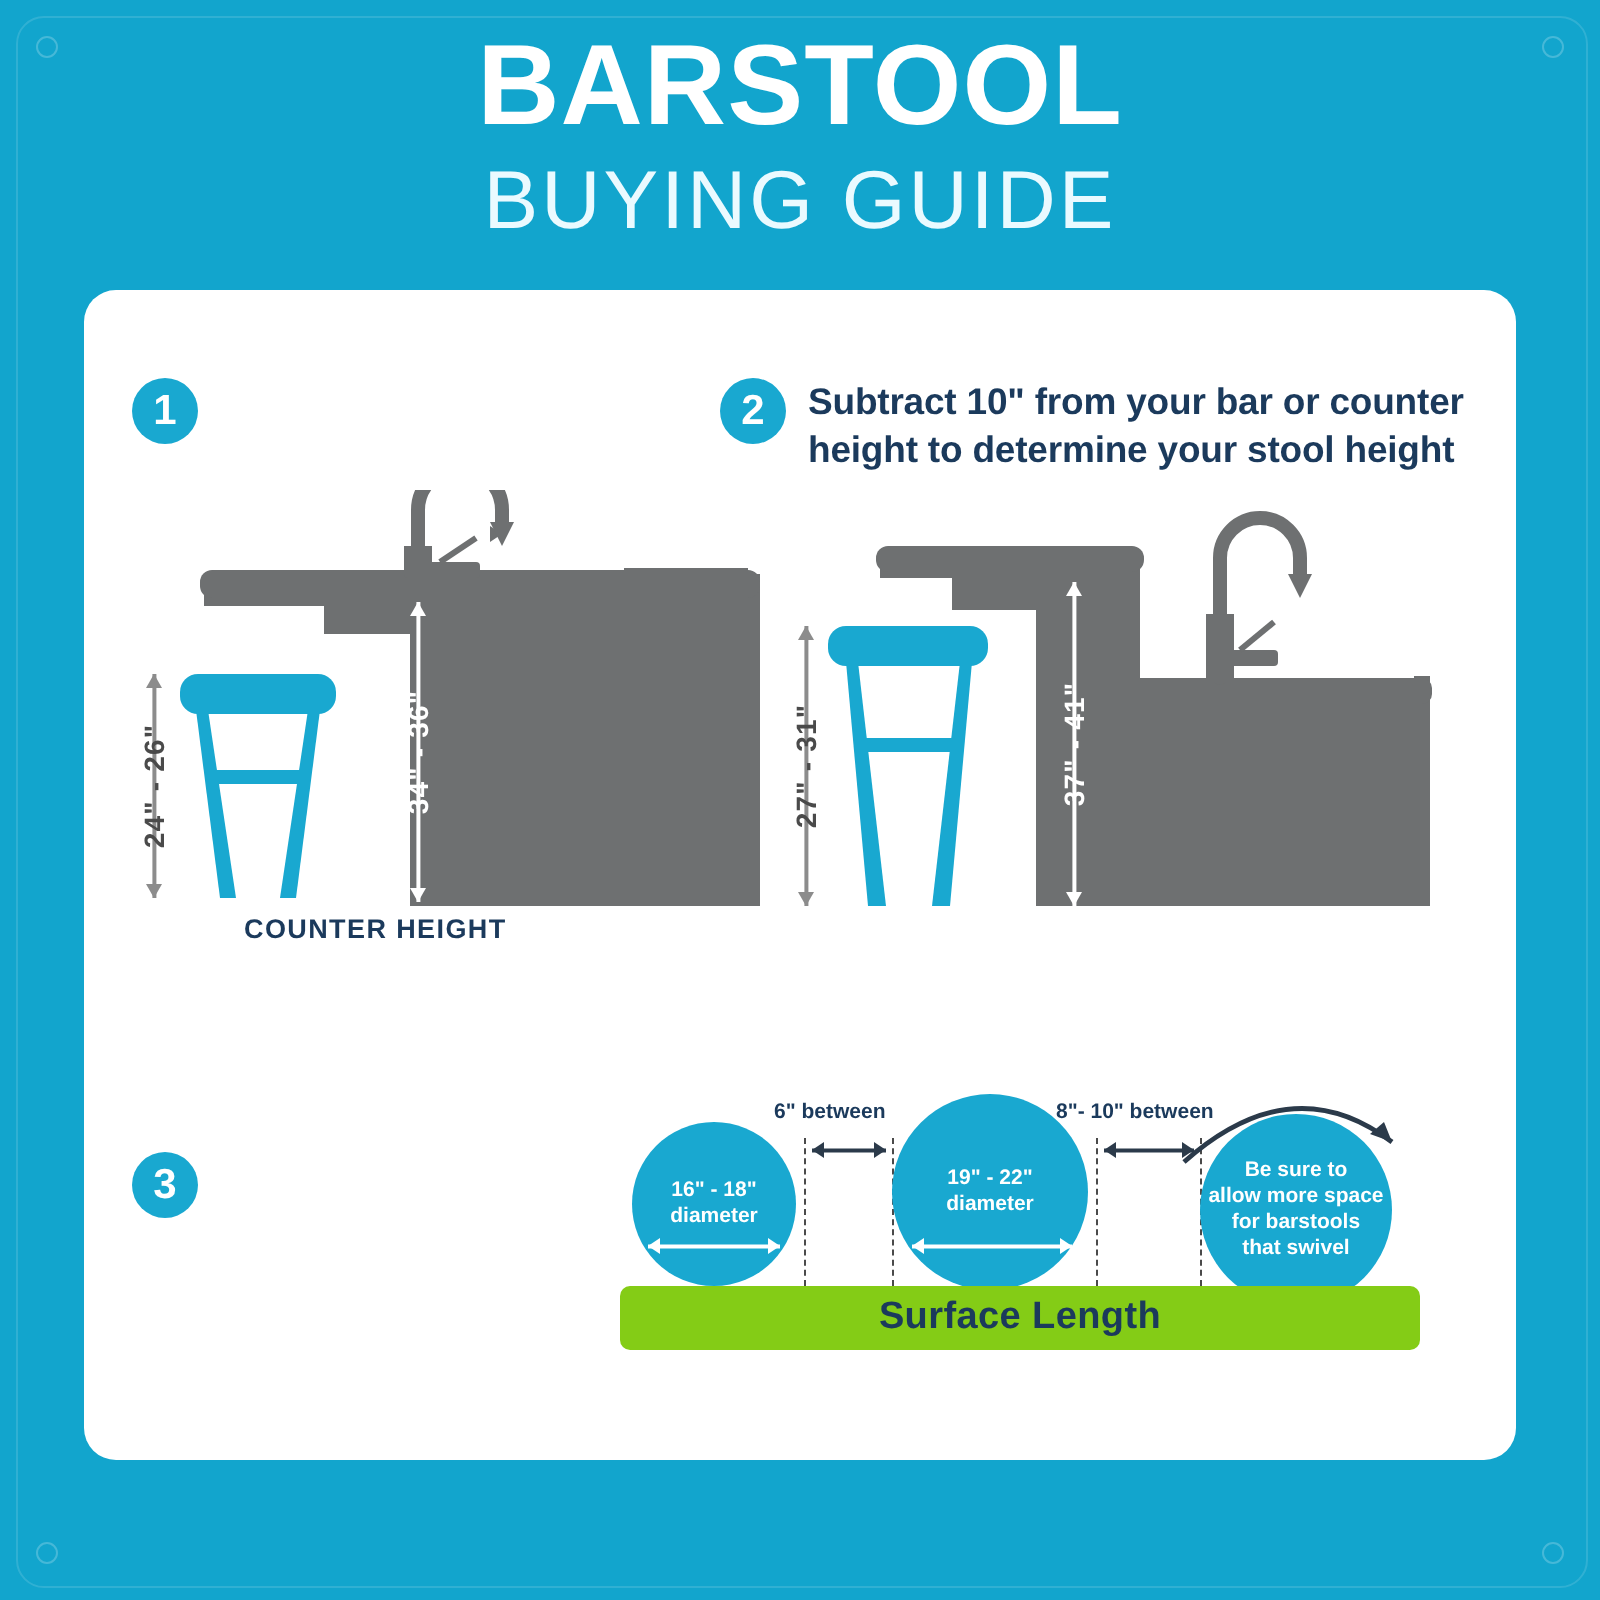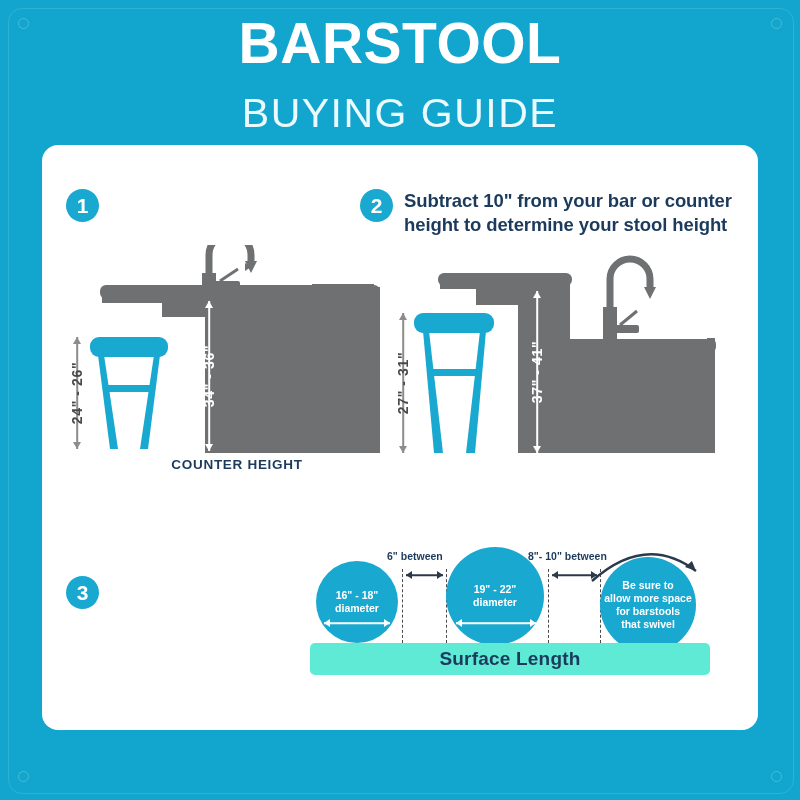--- a/index.html
+++ b/index.html
@@ -11,59 +11,59 @@
   .frame-line{position:absolute;left:8px;top:8px;width:784px;height:784px;
               border:1px solid rgba(255,255,255,.13);border-radius:14px;pointer-events:none;}
   .screw{position:absolute;width:9px;height:9px;border-radius:50%;
          border:1px solid rgba(255,255,255,.22);}
   .screw.tl{left:18px;top:18px;} .screw.tr{right:18px;top:18px;}
   .screw.bl{left:18px;bottom:18px;} .screw.br{right:18px;bottom:18px;}
 
   
   .header{position:absolute;left:0;top:14px;width:800px;text-align:center;}
   .title{font-size:57px;font-weight:bold;color:#ffffff;letter-spacing:.5px;line-height:1.02;}
-  .subtitle{font-size:41px;color:#eafaff;letter-spacing:1.5px;line-height:1.1;margin-top:19px;font-weight:300;}
+  .subtitle{font-size:41px;color:#eafaff;letter-spacing:1.5px;line-height:1.1;margin-top:6px;font-weight:300;}
 
   
   .card{position:absolute;left:42px;top:145px;width:716px;height:585px;
         background:#ffffff;border-radius:16px;}
 
   
   .step{position:absolute;display:flex;align-items:flex-start;gap:11px;}
   .badge{width:33px;height:33px;border-radius:50%;background:#19a8d0;color:#fff;
          font-size:21px;font-weight:bold;display:flex;align-items:center;justify-content:center;
          flex:0 0 auto;line-height:1;}
   .step-text{font-size:18.5px;font-weight:bold;color:#1b3a5c;line-height:1.28;white-space:pre-line;
              letter-spacing:-.1px;}
 
   #step1{left:66px;top:189px;}
   #step2{left:360px;top:189px;}
   #step3{left:66px;top:576px;align-items:center;}
 
   
   .diagram{position:absolute;}
   .label-cap{position:absolute;font-size:13.5px;font-weight:bold;color:#1b3a5c;
-             letter-spacing:.7px;text-align:center;}
+             letter-spacing:.7px;text-align:left;}
 
   
   .vdim{position:absolute;}
   .vdim .line{position:absolute;left:50%;top:0;width:1.6px;height:100%;transform:translateX(-50%);}
   .vdim .ar{position:absolute;left:50%;transform:translateX(-50%);width:0;height:0;
             border-left:4.5px solid transparent;border-right:4.5px solid transparent;}
   .vdim .ar.up{top:0;border-bottom-width:7px;border-bottom-style:solid;}
   .vdim .ar.dn{bottom:0;border-top-width:7px;border-top-style:solid;}
   .vdim .txt{position:absolute;left:50%;top:50%;white-space:nowrap;font-size:14px;font-weight:bold;
              letter-spacing:.6px;transform:translate(-50%,-50%) rotate(-90deg);}
   .vdim.dark .line{background:#8c8c8c;} .vdim.dark .ar.up{border-bottom-color:#8c8c8c;}
   .vdim.dark .ar.dn{border-top-color:#8c8c8c;} .vdim.dark .txt{color:#4a4a4a;}
   .vdim.light .line{background:#ffffff;} .vdim.light .ar.up{border-bottom-color:#ffffff;}
   .vdim.light .ar.dn{border-top-color:#ffffff;} .vdim.light .txt{color:#ffffff;}
 
   
-  .surface{position:absolute;background:#5eead4;border-radius:5px;}
+  .surface{position:absolute;background:#84cc16;border-radius:5px;}
   .circle{position:absolute;background:#19a8d0;border-radius:50%;
           display:flex;flex-direction:column;align-items:center;justify-content:center;
           color:#fff;text-align:center;}
   .circle .cap{font-size:10.5px;font-weight:bold;line-height:1.25;}
   .hdim{position:absolute;height:0;}
   .hdim .line{position:absolute;top:50%;left:0;width:100%;height:1.5px;transform:translateY(-50%);}
   .hdim .ar{position:absolute;top:50%;transform:translateY(-50%);width:0;height:0;
             border-top:4px solid transparent;border-bottom:4px solid transparent;}
   .hdim .ar.l{left:0;border-right-width:6px;border-right-style:solid;}
   .hdim .ar.r{right:0;border-left-width:6px;border-left-style:solid;}

